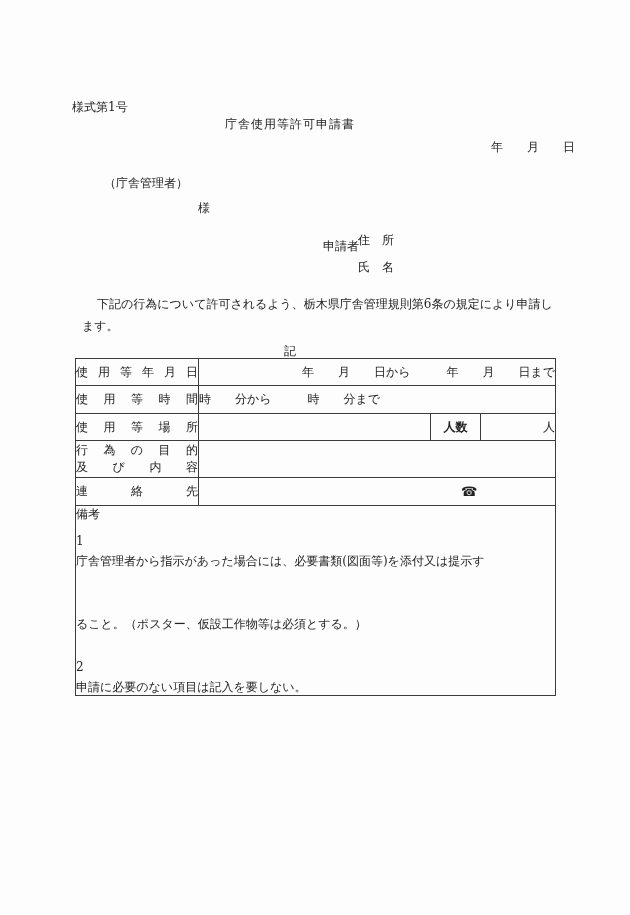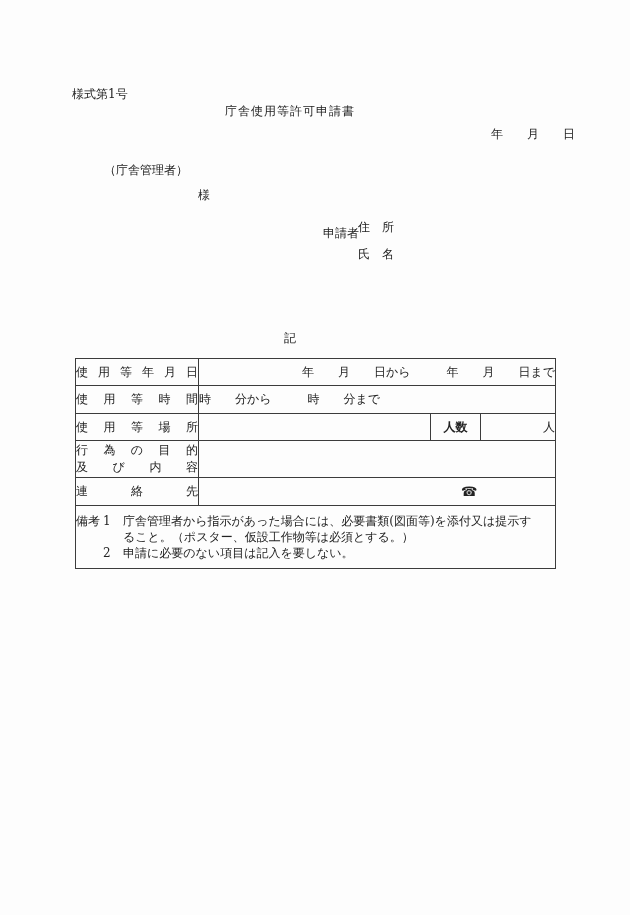--- a/index.html
+++ b/index.html
@@ -5,21 +5,21 @@
   html,body{margin:0;padding:0;background:#ffffff;}
   .page{
     position:relative;
     width:630px;height:915px;
     background:#fdfdfd;
     font-family:"DejaVu Serif","Liberation Serif",serif;
     color:#222222;
     font-size:12px;
     overflow:hidden;
   }
-  .abs{position:absolute;white-space:pre;}
+  .abs{position:absolute;white-space:pre;margin-top:13px;}
   .centered{left:0;width:580px;text-align:center;}
   .form-number{left:72px;top:86px;}
   .doc-title{top:103px;letter-spacing:1px;}
   .date-line{left:0;width:630px;top:126px;text-align:right;padding-right:55px;box-sizing:border-box;}
   .recipient-manager{left:104px;top:162px;}
   .recipient-sama{left:198px;top:187px;}
   .addr-label{left:358px;top:219px;}
   .applicant-label{left:323px;top:225px;}
   .name-label{left:358px;top:246px;}
   .body-par{left:82px;top:280px;width:476px;line-height:22px;white-space:normal;}
@@ -50,21 +50,21 @@
   .row-h28{height:28px;}
   .row-h37{height:37px;}
   .row-h63{height:63px;}
   .date-content{text-align:right;padding-right:4px;}
   .time-content{padding-left:8px;}
   .ninzu-cell{text-align:center;font-weight:bold;}
   .nin-cell{text-align:right;padding-right:8px;}
   .purpose-label div{line-height:17px;}
   .contact-content{padding-left:262px;font-family:"DejaVu Sans","Liberation Sans",sans-serif;font-size:13px;}
   .remarks-cell{vertical-align:top;padding:6px 8px 0 8px;}
-  .rline{display:flex;line-height:16px;}
+  .rline{display:flex;line-height:16px;flex-direction:column;}
   .rlabel{width:27px;flex:0 0 27px;}
   .rnum{width:20px;flex:0 0 20px;}
   .rtext{flex:1;white-space:pre-wrap;}
 </style>
 </head>
 <body>
 
 <div class="page">
 
   <div class="abs form-number">様式第1号</div>
@@ -73,20 +73,24 @@
 
   <div class="abs date-line">年　　月　　日</div>
 
   <div class="abs recipient-manager">（庁舎管理者）</div>
   <div class="abs recipient-sama">様</div>
 
   <div class="abs addr-label">住　所</div>
   <div class="abs applicant-label">申請者</div>
   <div class="abs name-label">氏　名</div>
 
+  <div class="abs body-par">
+    <div class="body-line1">下記の行為について許可されるよう、栃木県庁舎管理規則第6条の規定により申請し</div>
+    <div>ます。</div>
+  </div>
 
   <div class="abs centered record-heading">記</div>
 
   <table class="form-table">
     <colgroup>
       <col class="col-label">
         <col class="col-main">
         <col class="col-ninzu">
         <col class="col-nin">
     </colgroup>

